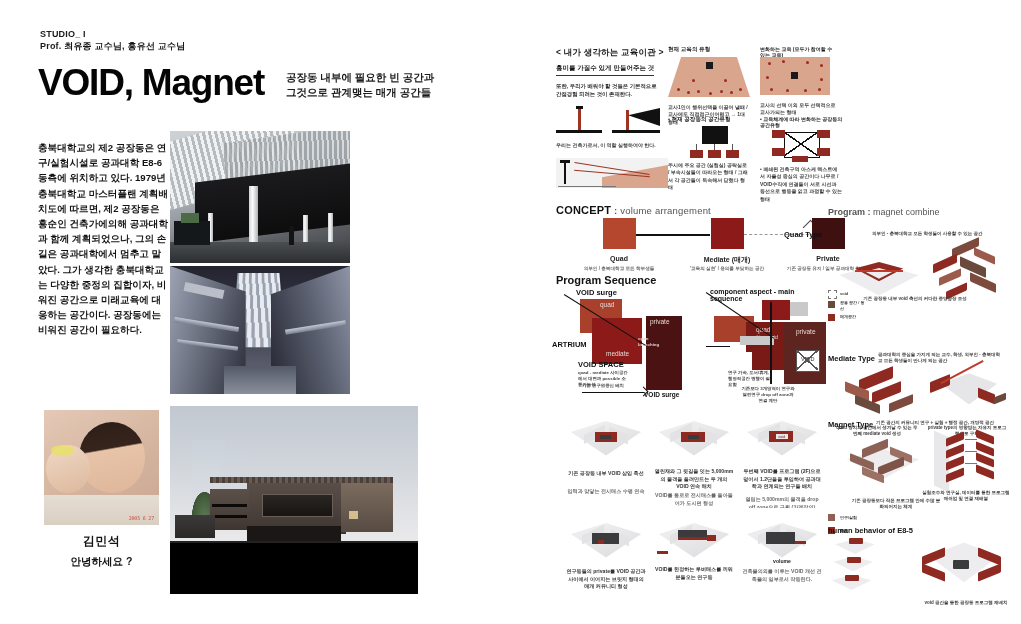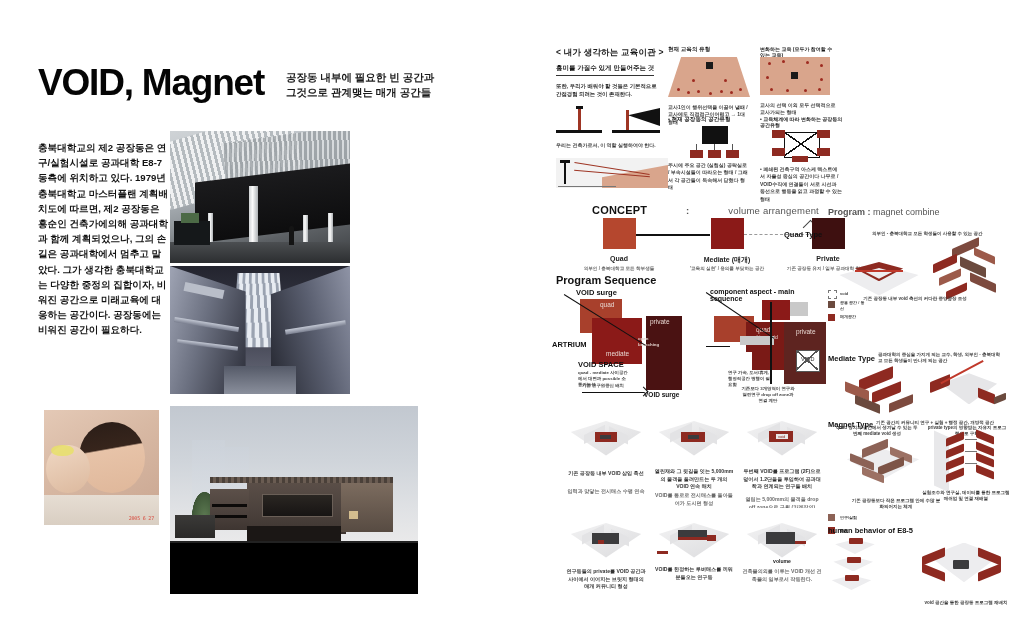--- a/index.html
+++ b/index.html
@@ -80,21 +80,21 @@
 
   .mini-cap{font-size:5px;line-height:7.4px;color:#3a3a3a;font-weight:600;}
   .mini-ttl{font-size:5.6px;font-weight:700;color:#1a1a1a;}
 
   .pnl{position:absolute;background:#d9a58c;}
   .node{position:absolute;width:3px;height:3px;background:#9e2b20;border-radius:50%;}
   .hub{position:absolute;width:7px;height:7px;background:#1a1a1a;}
 
   
   .concept-ttl{left:556px;top:204px;font-size:11px;font-weight:800;color:#111;letter-spacing:.2px;}
-  .concept-ttl span{font-weight:400;font-size:9.5px;color:#555;margin-left:36px;}
+  .concept-ttl span{font-weight:400;font-size:9.5px;color:#555;}
   .mag{position:absolute;width:33px;height:31px;}
   .mag-lbl{position:absolute;font-size:7px;font-weight:600;color:#222;text-align:center;width:90px;}
   .mag-sub{position:absolute;font-size:4.6px;line-height:6.6px;color:#6a6a6a;text-align:center;width:90px;font-weight:600;}
   .link-solid{position:absolute;height:1.6px;background:#111;}
   .link-dash{position:absolute;height:0;border-top:1.8px dashed #9a9a9a;}
 
   .progseq-ttl{left:556px;top:274px;font-size:11px;font-weight:800;color:#111;}
 
   
   .blk{position:absolute;}
@@ -125,27 +125,31 @@
   .brick{position:absolute;border-radius:1px;}
   .hb-ttl{position:absolute;font-size:7.5px;font-weight:700;color:#111;}
 
   .rtext{left:822px;top:38px;width:186px;font-size:9.3px;line-height:15.4px;font-weight:700;color:#141414;}
 </style>
 </head>
 <body>
 
 <div class="board">
 
+  <div class="abs studio-line">
+    <div>STUDIO_ I</div>
+    <div class="l2">Prof. 최유종 교수님, 홍유선 교수님</div>
+  </div>
   <div class="abs big-title">VOID, Magnet</div>
   <div class="abs title-sub">
     <div>공장동 내부에 필요한 빈 공간과</div>
     <div>그것으로 관계맺는 매개 공간들</div>
   </div>
 
-  <div class="abs left-body">충북대학교의 제2 공장동은 연구/실험시설로 공과대학 E8-7 동측에 위치하고 있다. 1979년 충북대학교 마스터플랜 계획배치도에 따르면, 제2 공장동은 홍순인 건축가에의해 공과대학과 함께 계획되었으나, 그의 손길은 공과대학에서 멈추고 말았다. 그가 생각한 충북대학교는 다양한 중정의 집합이자, 비워진 공간으로 미래교육에 대응하는 공간이다. 공장동에는 비워진 공간이 필요하다.</div>
+  <div class="abs left-body">충북대학교의 제2 공장동은 연구/실험시설로 공과대학 E8-6 동측에 위치하고 있다. 1979년 충북대학교 마스터플랜 계획배치도에 따르면, 제2 공장동은 홍순인 건축가에의해 공과대학과 함께 계획되었으나, 그의 손길은 공과대학에서 멈추고 말았다. 그가 생각한 충북대학교는 다양한 중정의 집합이자, 비워진 공간으로 미래교육에 대응하는 공간이다. 공장동에는 비워진 공간이 필요하다.</div>
 
   <div class="abs ph ph-interior">
     <div class="int-sky"></div>
     <div class="int-ceiling"></div>
     <div class="int-ceiling2"></div>
     <div class="int-soffit"></div>
     <div class="int-col" style="left:44%;top:42%;width:9px;height:58%;"></div>
     <div class="int-col" style="left:21%;top:62%;width:5px;height:38%;"></div>
     <div class="int-col" style="left:74%;top:64%;width:5px;height:30%;"></div>
     <div class="int-col" style="left:88%;top:62%;width:5px;height:32%;"></div>
@@ -169,20 +173,24 @@
 
   <div class="abs ph ph-kid">
     <div class="kid-bg"></div>
     <div class="kid-head" style="left:30%;top:10%;width:58%;height:62%;background:linear-gradient(170deg,#2a1d17 0%,#37251c 38%,#e7c3a8 40%,#dfb79a 100%);"></div>
     <div class="kid-head" style="left:2%;top:30%;width:38%;height:42%;background:linear-gradient(160deg,#f0d8c4,#dcb99e);"></div>
     <div class="abs" style="left:6%;top:30%;width:20%;height:10%;background:#e8e06a;border-radius:50%;opacity:.85;"></div>
     <div class="abs" style="left:0;bottom:0;width:100%;height:26%;background:linear-gradient(180deg,#e6ddd3,#d9cec2);"></div>
     <div class="kid-date">2005  6 27</div>
   </div>
 
+  <div class="abs kid-cap">
+    <div class="n">김민석</div>
+    <div class="h">안녕하세요 ?</div>
+  </div>
 
   <div class="abs ph ph-exterior">
     <div class="ex-sky"></div>
     <div class="ex-tower" style="left:9%;top:18%;width:13%;height:42%;"></div>
     <div class="ex-tower" style="left:20%;top:22%;width:12%;height:38%;"></div>
     <div class="ex-tree" style="left:9%;top:46%;width:10%;height:22%;"></div>
     <div class="ex-mass" style="left:31%;top:39%;width:40%;height:29%;"></div>
     <div class="ex-roof" style="left:16%;top:38%;width:74%;height:6px;"></div>
     <div class="ex-glass" style="left:37%;top:47%;width:28%;height:11%;border:1px solid #6a5f57;"></div>
     <div class="ex-mass" style="left:16%;top:44%;width:16%;height:22%;"></div>

